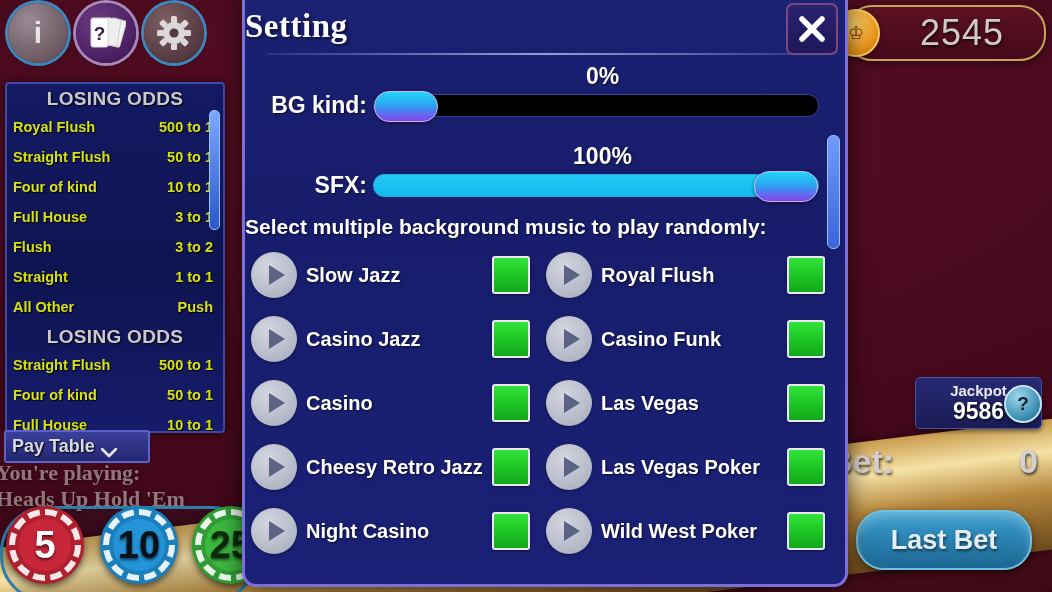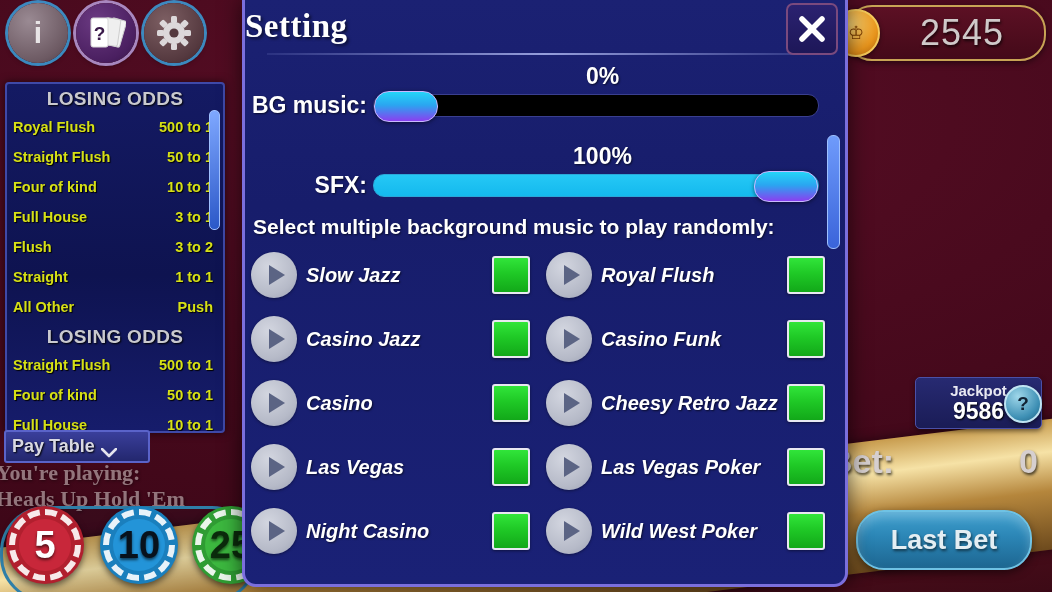--- a/index.html
+++ b/index.html
@@ -232,32 +232,32 @@
   .track.full{background:linear-gradient(180deg,#25c8f5,#14b9ee);border:1px solid #2aa8d8;}
   .thumb{
     position:absolute;top:-4px;width:62px;height:29px;border-radius:15px;
     background:linear-gradient(180deg,#25d4f8 0%,#2aa6f0 45%,#8a3ff0 100%);
     border:1px solid #c9b8ff;
     box-shadow:0 1px 4px rgba(0,0,0,.5);
   }
 
   .section-label{
     color:#fff;font-size:21px;font-weight:bold;
-    padding:16px 0 4px 8px;
+    padding:16px 0 4px 0;
     text-shadow:1px 1px 2px rgba(0,0,0,.6);
   }
 
   
   .music-grid{
     display:grid;grid-template-columns:1fr 1fr;
     padding:0 4px 0 6px;
     row-gap:0px;column-gap:0px;
   }
   .music-item{
-    display:flex;align-items:center;height:64px;font-style:italic;
+    display:flex;align-items:center;height:64px;
   }
   .play-btn{
     width:46px;height:46px;border-radius:50%;flex:none;
     background:radial-gradient(circle at 38% 32%,#d3d6e0,#b6bac8 65%,#9ba0b2);
     display:flex;align-items:center;justify-content:center;
     box-shadow:0 1px 3px rgba(0,0,0,.4);
   }
   .play-tri{
     width:0;height:0;margin-left:5px;
     border-left:16px solid #5b6484;
@@ -445,21 +445,21 @@
         <svg width="30" height="30" viewBox="0 0 30 30">
           <line x1="5" y1="5" x2="25" y2="25" stroke="#fff" stroke-width="5.5" stroke-linecap="round"></line>
           <line x1="25" y1="5" x2="5" y2="25" stroke="#fff" stroke-width="5.5" stroke-linecap="round"></line>
         </svg>
       </span>
     </div>
 
     <div class="slider-block">
       <div class="pct">0%</div>
       <div class="slider-row">
-        <div class="slider-label">BG music:</div>
+        <div class="slider-label">BG kind:</div>
         <div class="track empty">
           <div class="thumb" id="bg-thumb" style="left: 0px;"></div>
         </div>
       </div>
     </div>
 
     <div class="slider-block" style="margin-top:24px;">
       <div class="pct">100%</div>
       <div class="slider-row">
         <div class="slider-label">SFX:</div>
@@ -504,34 +504,34 @@
           <div class="play-btn">
             <div class="play-tri"></div>
           </div>
           <div class="music-name">Casino</div>
           <div class="chk"></div>
         </div>
         <div class="music-item">
           <div class="play-btn">
             <div class="play-tri"></div>
           </div>
+          <div class="music-name">Las Vegas</div>
+          <div class="chk"></div>
+        </div>
+        <div class="music-item">
+          <div class="play-btn">
+            <div class="play-tri"></div>
+          </div>
           <div class="music-name">Cheesy Retro Jazz</div>
           <div class="chk"></div>
         </div>
         <div class="music-item">
           <div class="play-btn">
             <div class="play-tri"></div>
           </div>
-          <div class="music-name">Las Vegas</div>
-          <div class="chk"></div>
-        </div>
-        <div class="music-item">
-          <div class="play-btn">
-            <div class="play-tri"></div>
-          </div>
           <div class="music-name">Las Vegas Poker</div>
           <div class="chk"></div>
         </div>
         <div class="music-item">
           <div class="play-btn">
             <div class="play-tri"></div>
           </div>
           <div class="music-name">Night Casino</div>
           <div class="chk"></div>
         </div>

